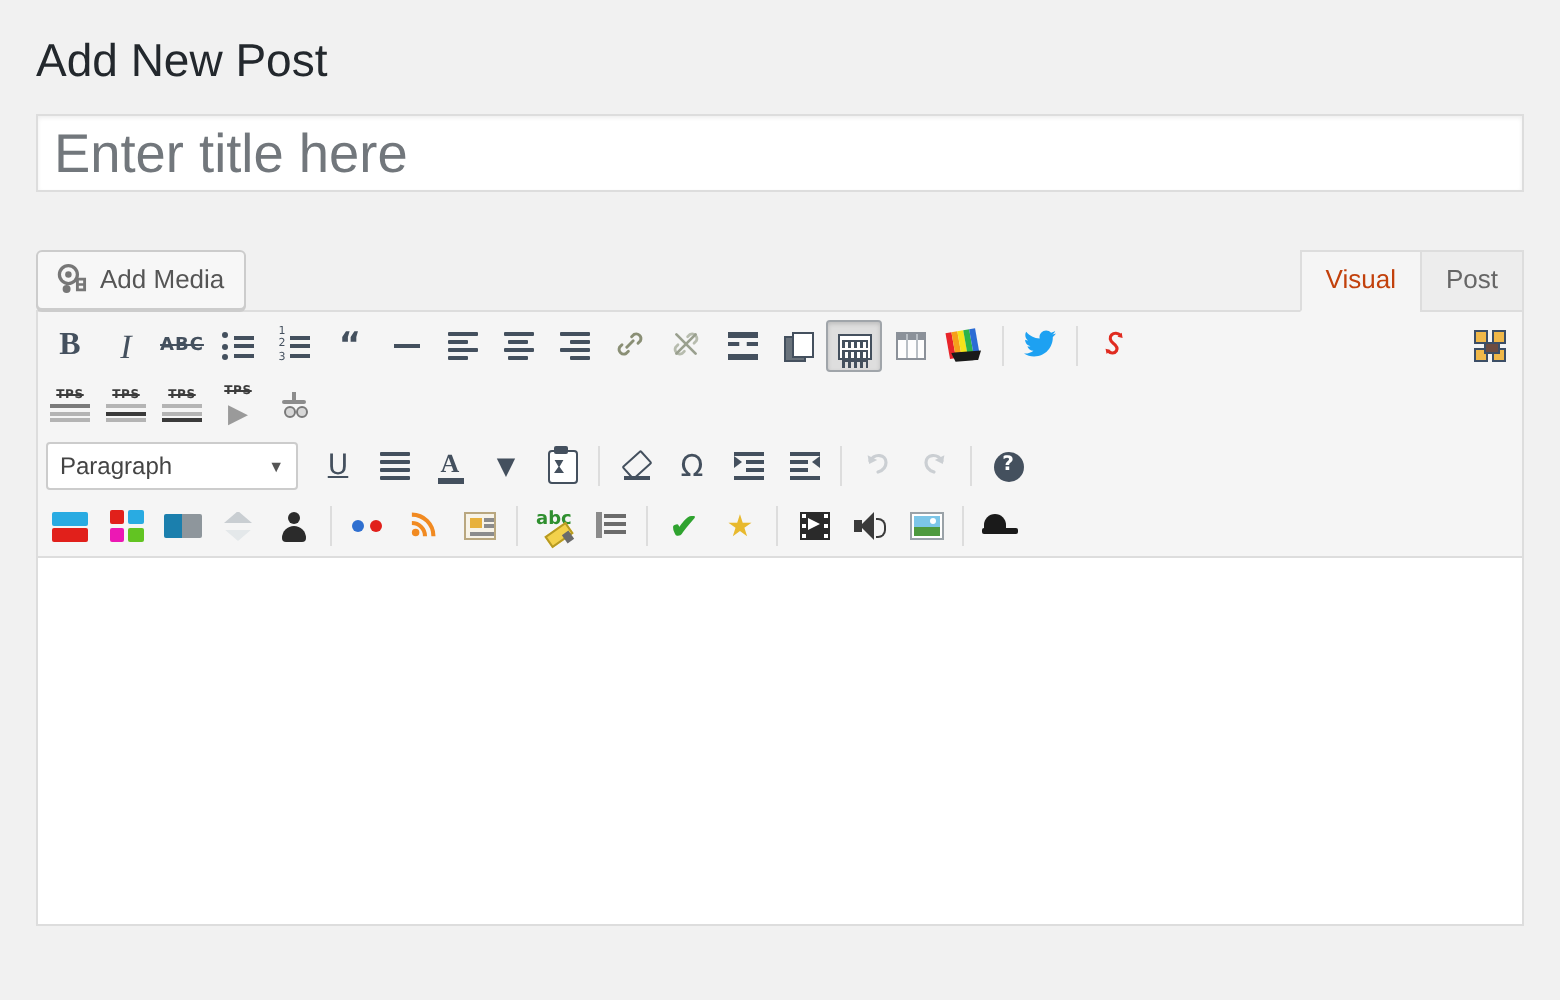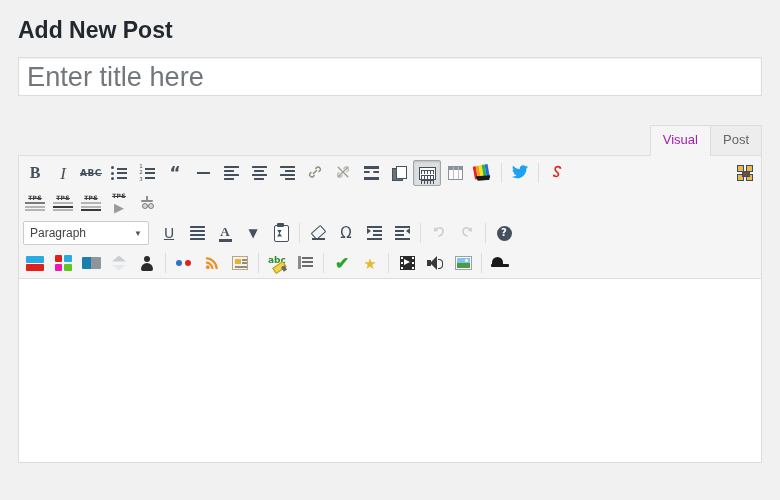--- a/index.html
+++ b/index.html
@@ -12,21 +12,21 @@
     background: #f1f1f1;
     font-family: "Liberation Sans", sans-serif;
     color: #32373c;
     overflow: hidden;
     -webkit-font-smoothing: antialiased;
   }
 
   
   .page-title {
     font-size: 23px;
-    font-weight: 700;
+    font-weight: 400;
     line-height: 29px;
     color: #23282d;
     margin: 0;
     padding: 16px 0 12px 18px;
   }
 
   
   .titlewrap {
     margin: 0 18px 0 18px;
   }
@@ -97,21 +97,21 @@
     color: #666;
     background: #ededed;
     border: 1px solid #ddd;
     border-bottom-color: #ddd;
     margin-left: -1px;
     cursor: pointer;
   }
   .ed-tab.active {
     background: #f5f5f5;
     border-bottom-color: #f5f5f5;
-    color: #a21caf;
+    color: #c2410c;
   }
 
   
   .editor-wrap {
     margin: 0 18px;
     border: 1px solid #ddd;
     background: #fff;
     width: 744px;
     box-sizing: border-box;
   }
@@ -396,20 +396,32 @@
 </head>
 <body>
 
 <h1 class="page-title">Add New Post</h1>
 
 <div class="titlewrap">
   <input class="title-input" type="text" placeholder="Enter title here" style="">
 </div>
 
 <div class="media-bar">
+  <div class="btn-add-media">
+    <span class="icon-media">
+      <svg width="18" height="18" viewBox="0 0 20 20" aria-hidden="true">
+        <circle cx="8" cy="7" r="5" fill="none" stroke="#777" stroke-width="1.8"></circle>
+        <circle cx="8" cy="7" r="1.8" fill="#777"></circle>
+        <path d="M13 9.5 h4 v6 h-4 z" fill="none" stroke="#777" stroke-width="1.6"></path>
+        <path d="M13 12.5 h4" stroke="#777" stroke-width="1.4"></path>
+        <circle cx="7" cy="15" r="2.2" fill="#777"></circle>
+      </svg>
+    </span>
+    <span>Add Media</span>
+  </div>
 
   <div class="editor-tabs">
     <div class="ed-tab active">Visual</div>
     <div class="ed-tab">Post</div>
   </div>
 </div>
 
 <div class="editor-wrap">
   <div class="toolbars">
 

